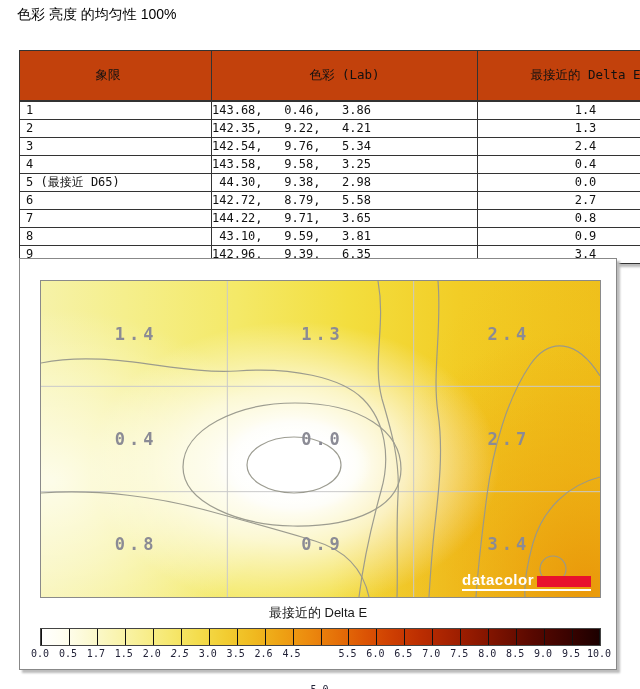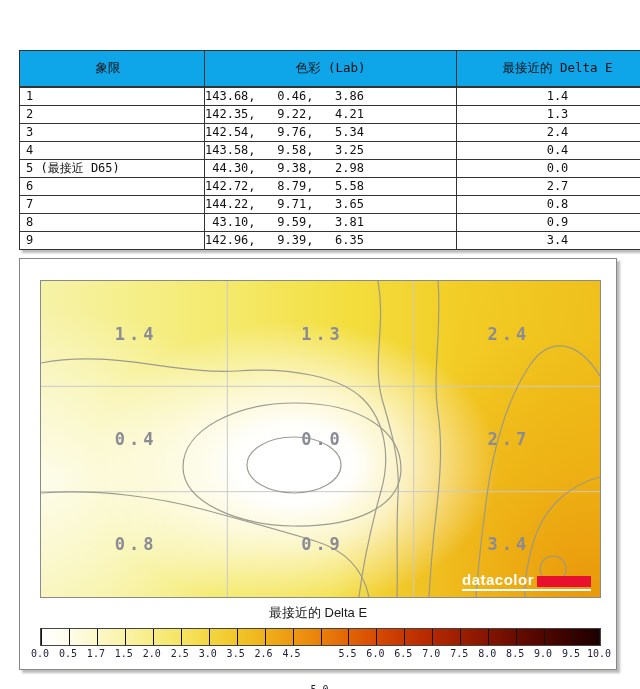--- a/index.html
+++ b/index.html
@@ -7,22 +7,22 @@
         font-family:"Liberation Sans",sans-serif;}
 
   
   #page-title{position:absolute;left:17px;top:6px;font-size:14px;color:#000;}
 
   
   #uniformity-table{position:absolute;left:19px;top:50px;width:596px;
     border-collapse:collapse;background:#fff;table-layout:fixed;
     font-family:"DejaVu Sans Mono",monospace;font-size:12px;color:#111;
     border:1px solid #333;box-shadow:3px 3px 2px #bcbcbc;}
-  #uniformity-table th{background:#0ea5e9;border:1px solid #333;border-bottom-width:2px;
-    height:19px;font-weight:normal;font-size:12.5px;padding:8px;text-align:center;}
+  #uniformity-table th{background:#c2410c;border:1px solid #333;border-bottom-width:2px;
+    height:19px;font-weight:normal;font-size:12.5px;padding:15px;text-align:center;}
   #uniformity-table td{border:1px solid #333;height:17px;padding:0;line-height:17px;}
   .col-quadrant{width:176px;text-align:left;padding-left:6px !important;}
   .col-lab{width:235px;text-align:left;white-space:pre;}
   .col-delta{width:185px;text-align:center;}
 
   
   #contour-panel{position:absolute;left:19px;top:258px;width:596px;height:410px;
     background:#fff;border:1px solid #888;box-shadow:3px 3px 2px #bcbcbc;}
   #contour-plot{position:absolute;left:20px;top:21px;width:559px;height:316px;
     border:1px solid #8a8a8a;}
@@ -51,20 +51,21 @@
   .cbar-tick{position:absolute;top:0;bottom:0;width:1px;background:#111;}
   #colorbar-tick-labels{position:absolute;left:20px;top:389px;width:559px;height:12px;}
   .tick-label{position:absolute;transform:translateX(-50%);white-space:nowrap;
     font-family:"DejaVu Sans Mono",monospace;font-size:10px;color:#222238;}
 </style>
 </head>
 <body>
 
 <div id="page">
 
+  <div id="page-title">色彩 亮度 的均匀性 100%</div>
 
   <table id="uniformity-table">
     <thead>
       <tr>
         <th class="col-quadrant" style="text-align:center;padding-left:0 !important;">象限</th>
         <th class="col-lab">色彩 (Lab)</th>
         <th class="col-delta">最接近的 Delta E</th>
       </tr>
     </thead>
     <tbody>
@@ -224,21 +225,21 @@
         <div class="cbar-tick" style="left: calc(90% + 0px);"></div>
         <div class="cbar-tick" style="left: calc(95% + 0px);"></div>
         <div class="cbar-tick" style="left: calc(100% - 1px);"></div>
       </div>
     <div id="colorbar-tick-labels">
         <span class="tick-label" style="left: 0%;">0.0</span>
         <span class="tick-label" style="left: 5%;">0.5</span>
         <span class="tick-label" style="left: 10%;">1.7</span>
         <span class="tick-label" style="left: 15%;">1.5</span>
         <span class="tick-label" style="left: 20%;">2.0</span>
-        <span class="tick-label" style="left: 25%;">2.5</span>
+        <span class="tick-label" style="left: 25%; font-style: italic;">2.5</span>
         <span class="tick-label" style="left: 30%;">3.0</span>
         <span class="tick-label" style="left: 35%;">3.5</span>
         <span class="tick-label" style="left: 40%;">2.6</span>
         <span class="tick-label" style="left: 45%;">4.5</span>
         <span class="tick-label" style="left: 50%; margin-top: 36px;">5.0</span>
         <span class="tick-label" style="left: 55%;">5.5</span>
         <span class="tick-label" style="left: 60%;">6.0</span>
         <span class="tick-label" style="left: 65%;">6.5</span>
         <span class="tick-label" style="left: 70%;">7.0</span>
         <span class="tick-label" style="left: 75%;">7.5</span>

